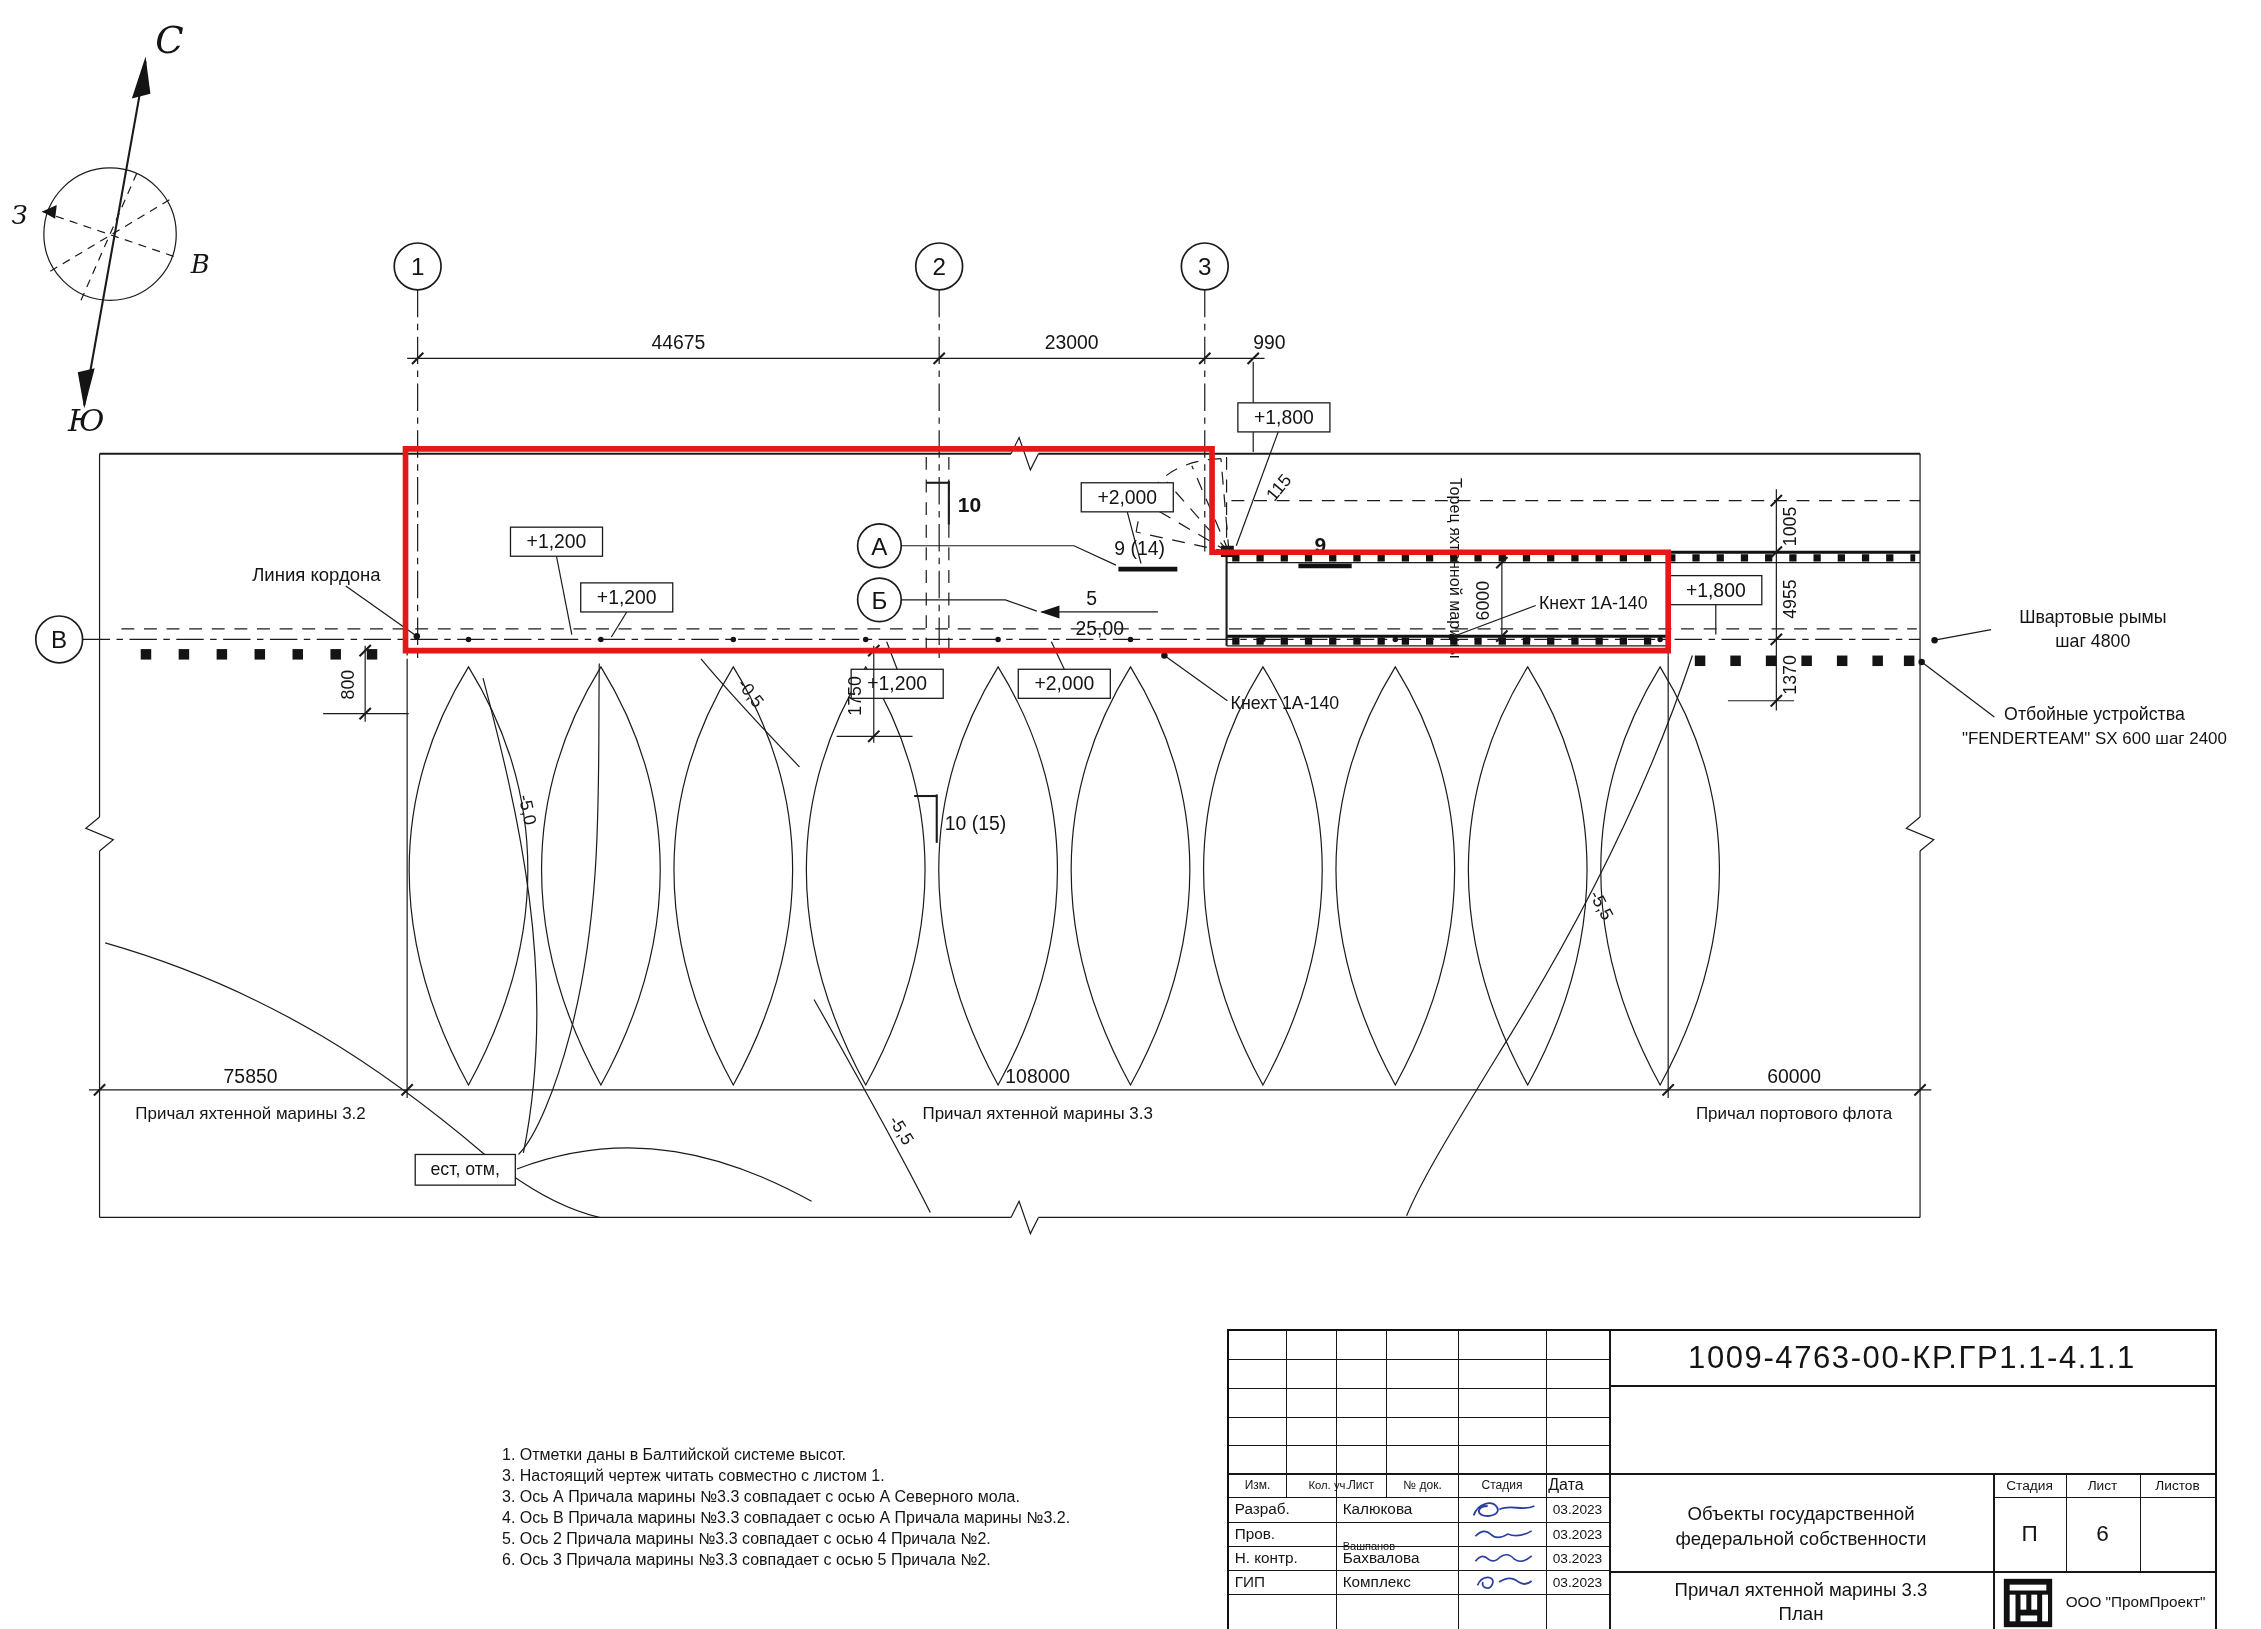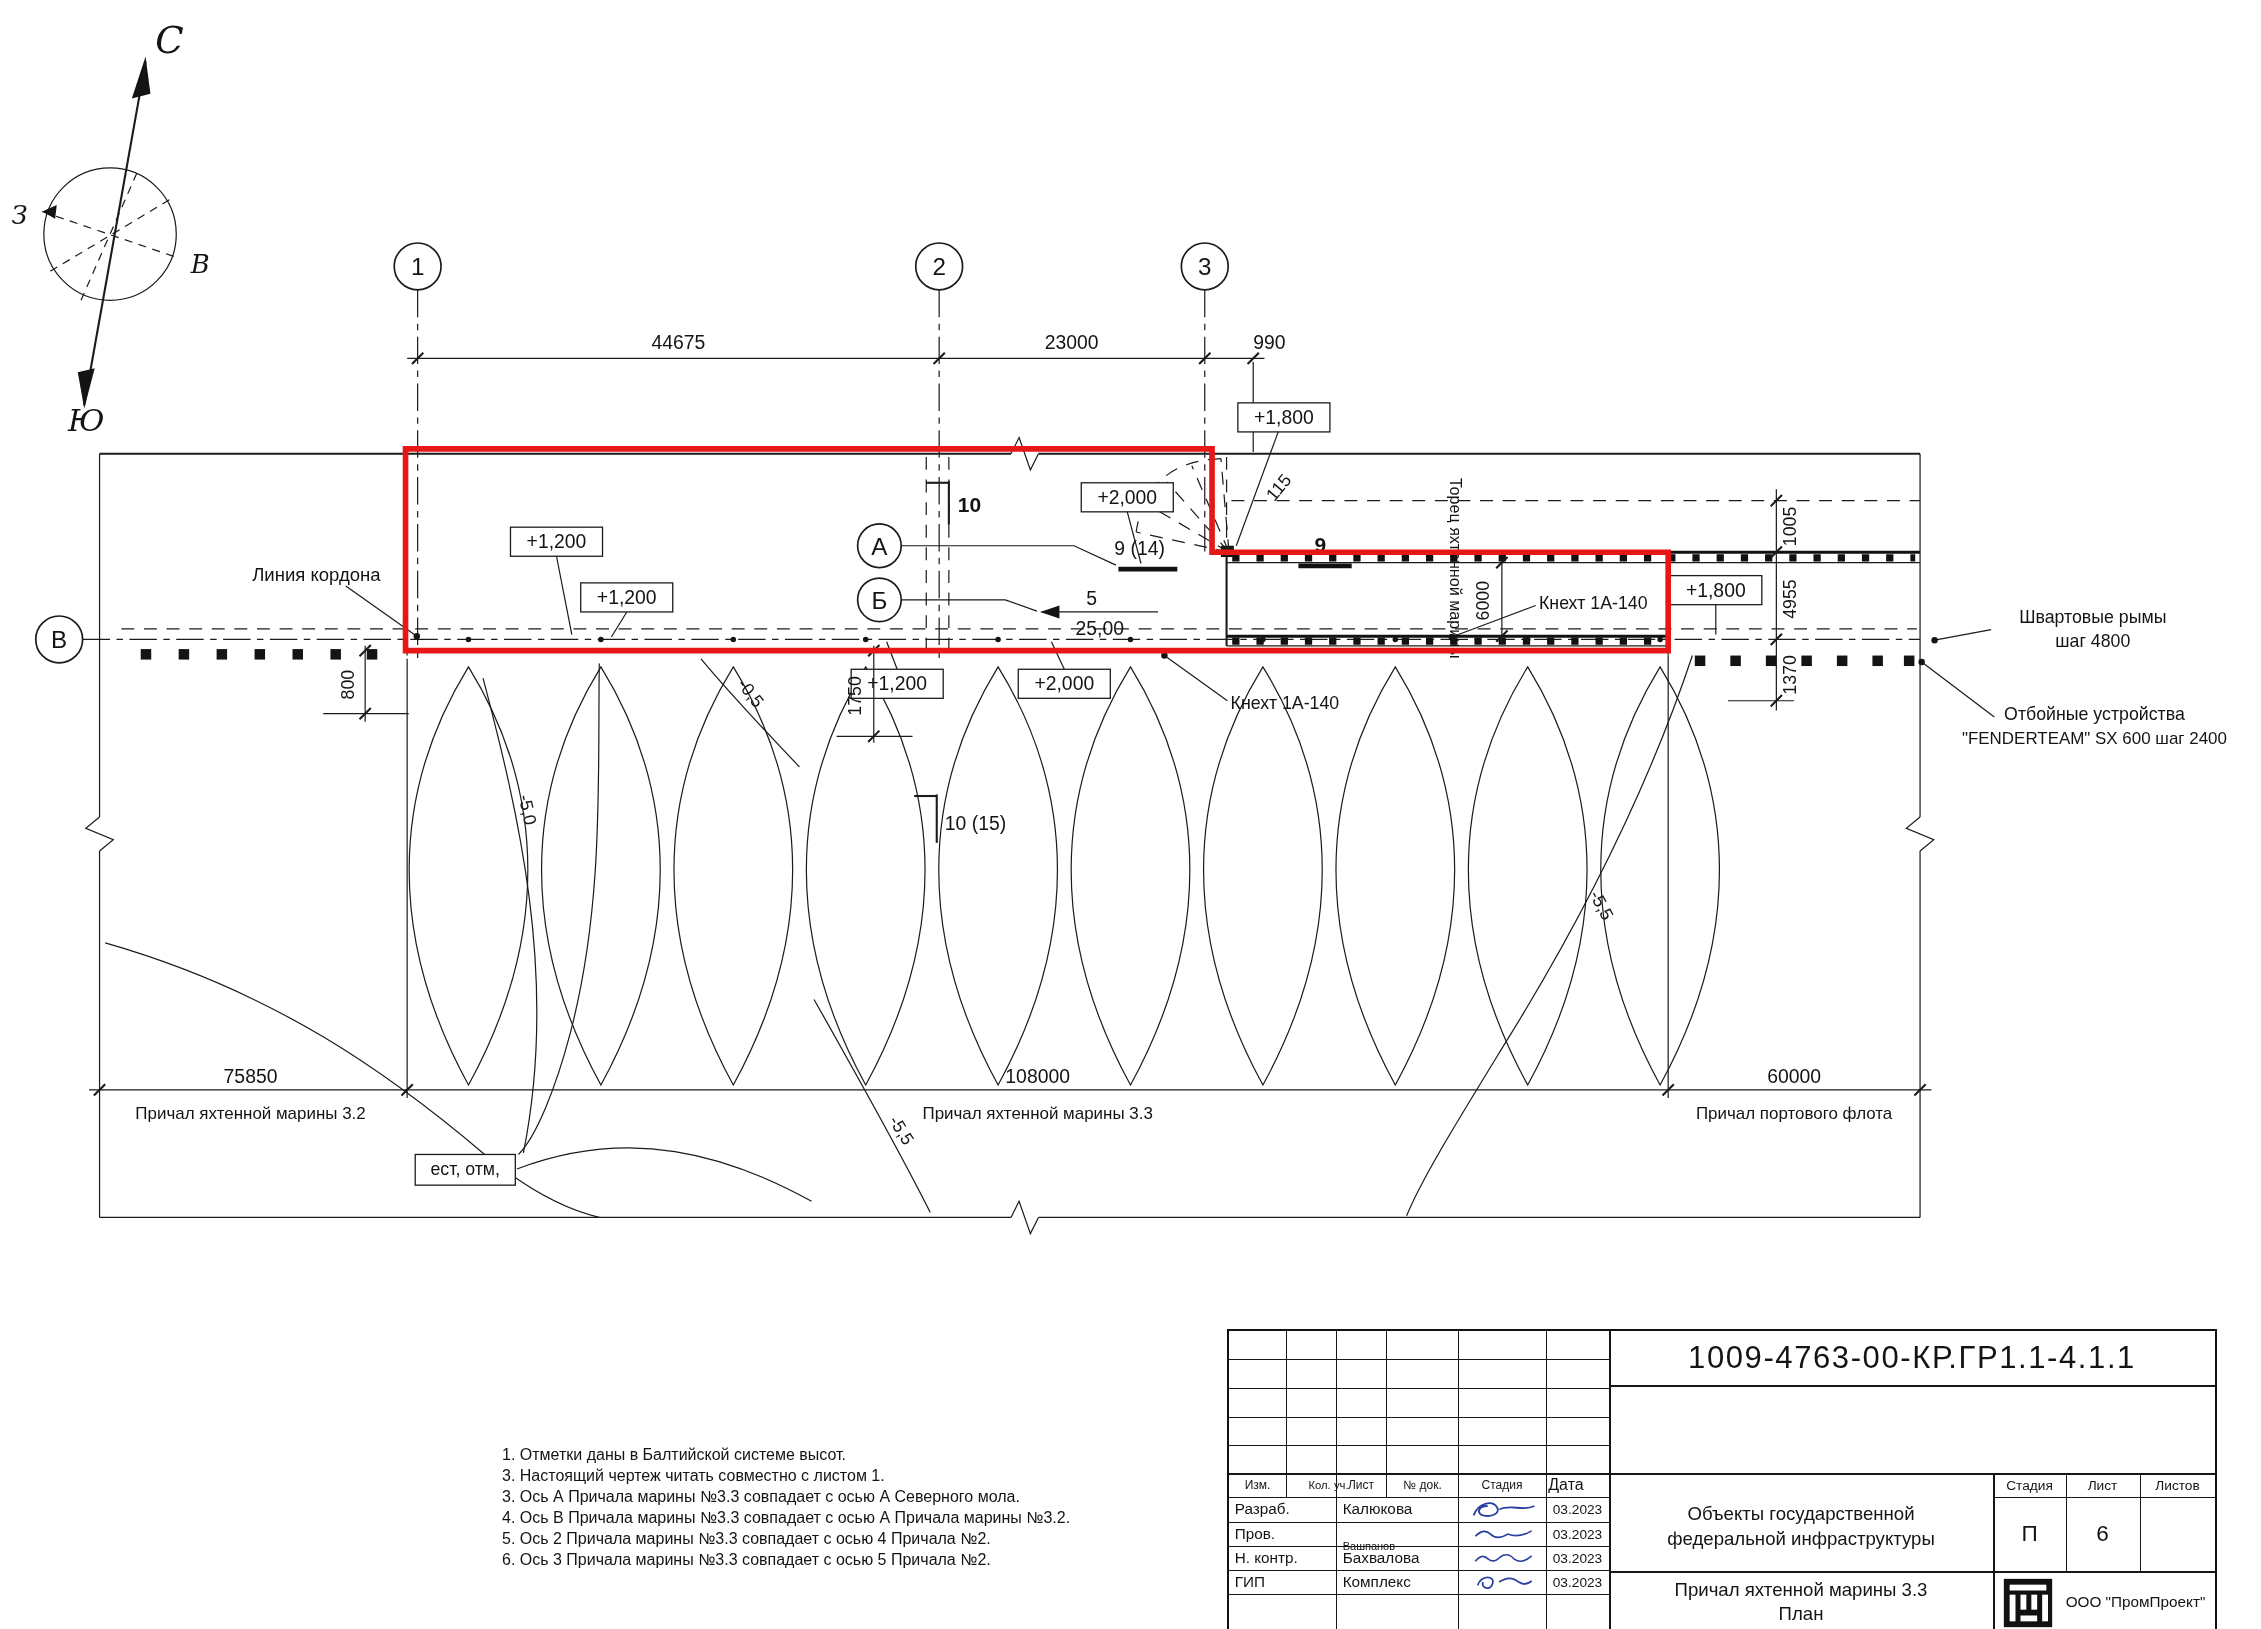--- a/index.html
+++ b/index.html
@@ -358,21 +358,21 @@
   <svg class="abs" style="left:242px;top:241px" width="65" height="18" viewBox="0 0 60 16">
     <path d="M6,12 C10,2 22,3 20,10 C18,17 9,15 11,9 M26,9 Q36,2 44,9 Q50,13 56,8" stroke="#2b3fa0" stroke-width="1.6" fill="none"></path>
   </svg>
   <div class="abs ctr" style="left:317px;top:239px;width:63px;height:24px;font-size:13.7px">03.2023</div>
 
   <div class="abs ctr" style="left:380px;top:0;width:606px;height:54px;font-size:31px;letter-spacing:1.6px">1009-4763-00-КР.ГР1.1-4.1.1</div>
 
 
   <div class="abs col" style="left:380px;top:142px;width:384px;height:106px;font-size:18.6px;line-height:25px">
     <div>Объекты государственной</div>
-    <div>федеральной инфраструктуры</div>
+    <div>федеральной собственности</div>
   </div>
 
   <div class="abs ctr" style="left:764px;top:142px;width:73px;height:24px;font-size:13.7px">Стадия</div>
   <div class="abs ctr" style="left:837px;top:142px;width:73px;height:24px;font-size:13.7px">Лист</div>
   <div class="abs ctr" style="left:911px;top:142px;width:75px;height:24px;font-size:13.7px">Листов</div>
   <div class="abs ctr" style="left:764px;top:166px;width:73px;height:73px;font-size:22.6px">П</div>
   <div class="abs ctr" style="left:837px;top:166px;width:73px;height:73px;font-size:22.6px">6</div>
   <div class="abs ctr" style="left:911px;top:166px;width:75px;height:73px;font-size:22.6px"></div>
 
   <div class="abs col" style="left:380px;top:240px;width:384px;height:61px;font-size:18.6px;line-height:24px">

